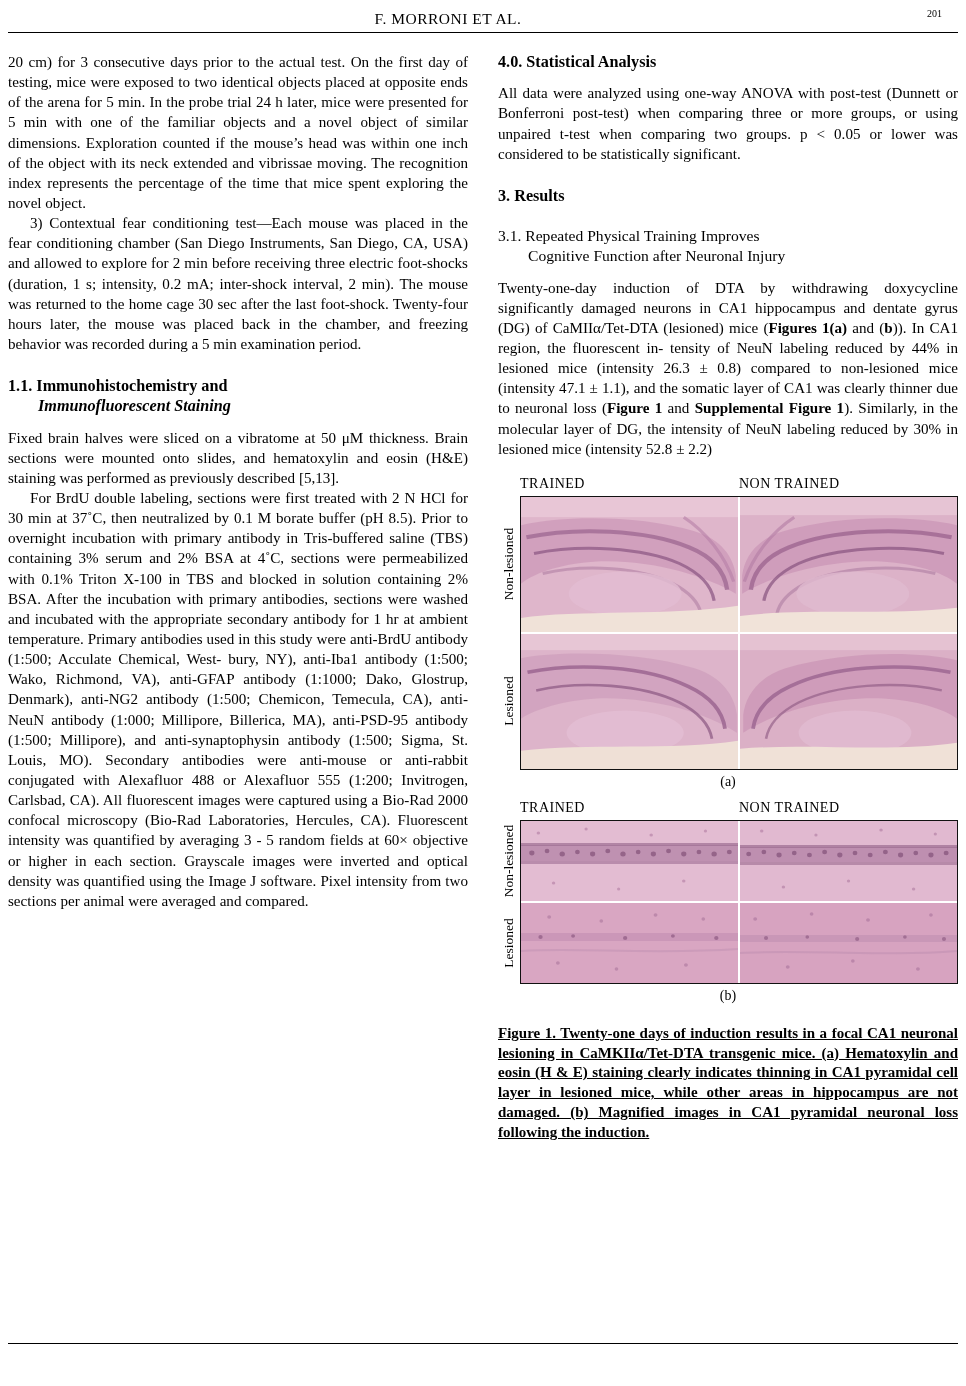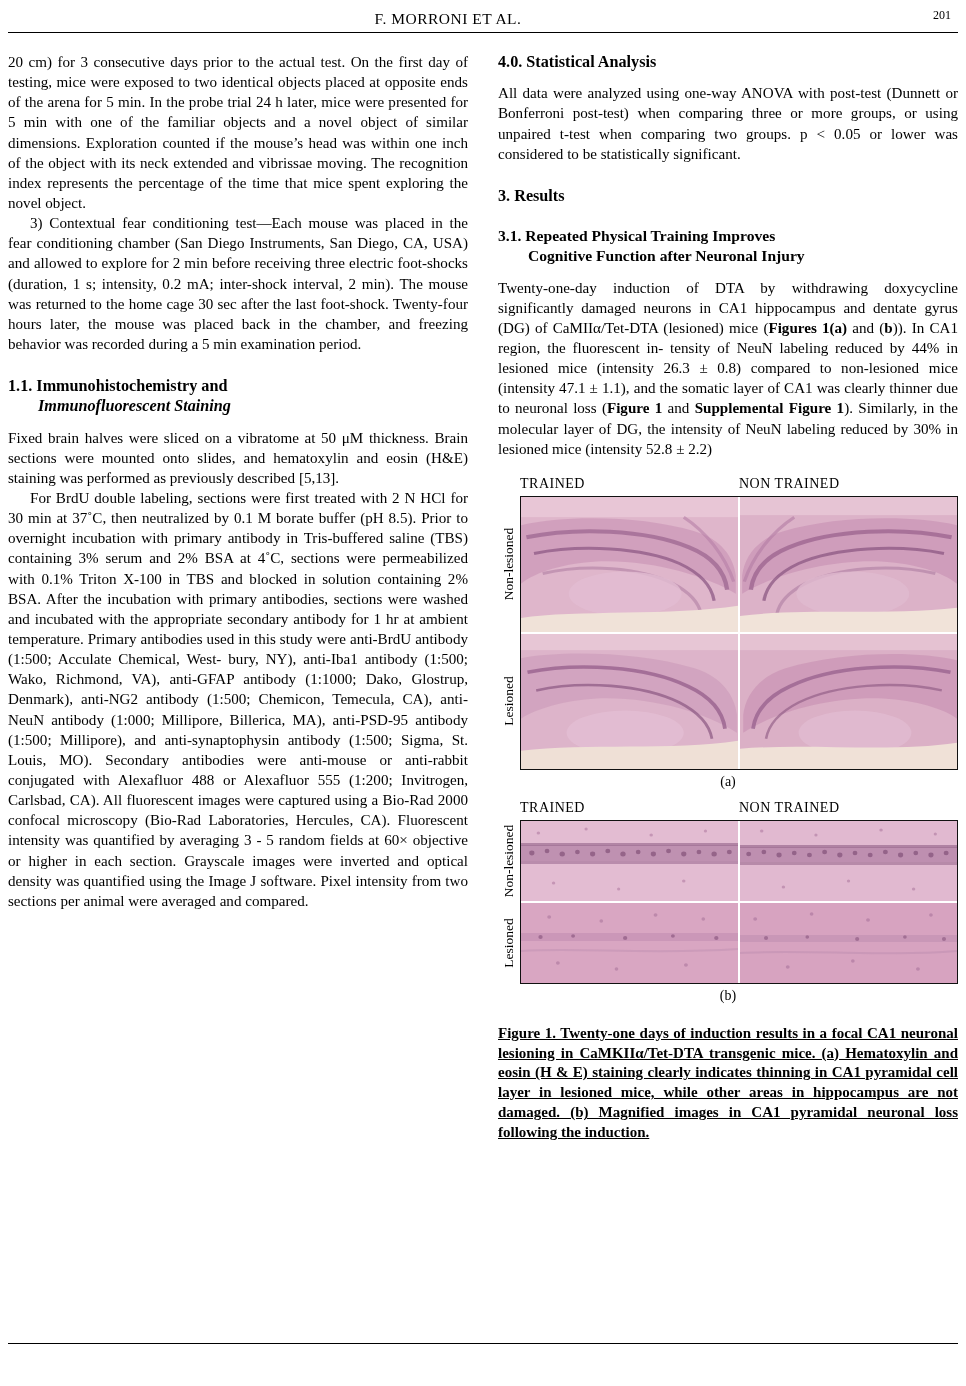--- a/index.html
+++ b/index.html
@@ -31,22 +31,22 @@
     text-align: center;
     font-size: 15.5px;
     letter-spacing: 0.5px;
   }
   .running-head .rh-text {
     font-family: "Liberation Serif", serif;
   }
   .page-number {
     position: absolute;
     top: 8px;
-    right: 15px;
-    font-size: 12px;
+    right: 24px;
+    font-size: 10px;
   }
   .header-rule {
     position: absolute;
     top: 32px;
     left: 8px;
     width: 950px;
     height: 1px;
     background: #000;
   }
   
@@ -71,21 +71,21 @@
   h2.section {
     font-size: 16.2px;
     font-weight: bold;
     margin: 22px 0 11px 0;
     font-family: "Liberation Serif", serif;
     text-align: left;
     line-height: 1.25;
   }
   h3.subsection {
     font-size: 15.6px;
-    font-weight: bold;
+    font-weight: normal;
     margin: 20px 0 11px 0;
     font-family: "Liberation Serif", serif;
     text-align: left;
     line-height: 1.3;
   }
   h3.subsection .hang {
     display: block;
     padding-left: 30px;
   }
   h2.section.hanging .hang {

